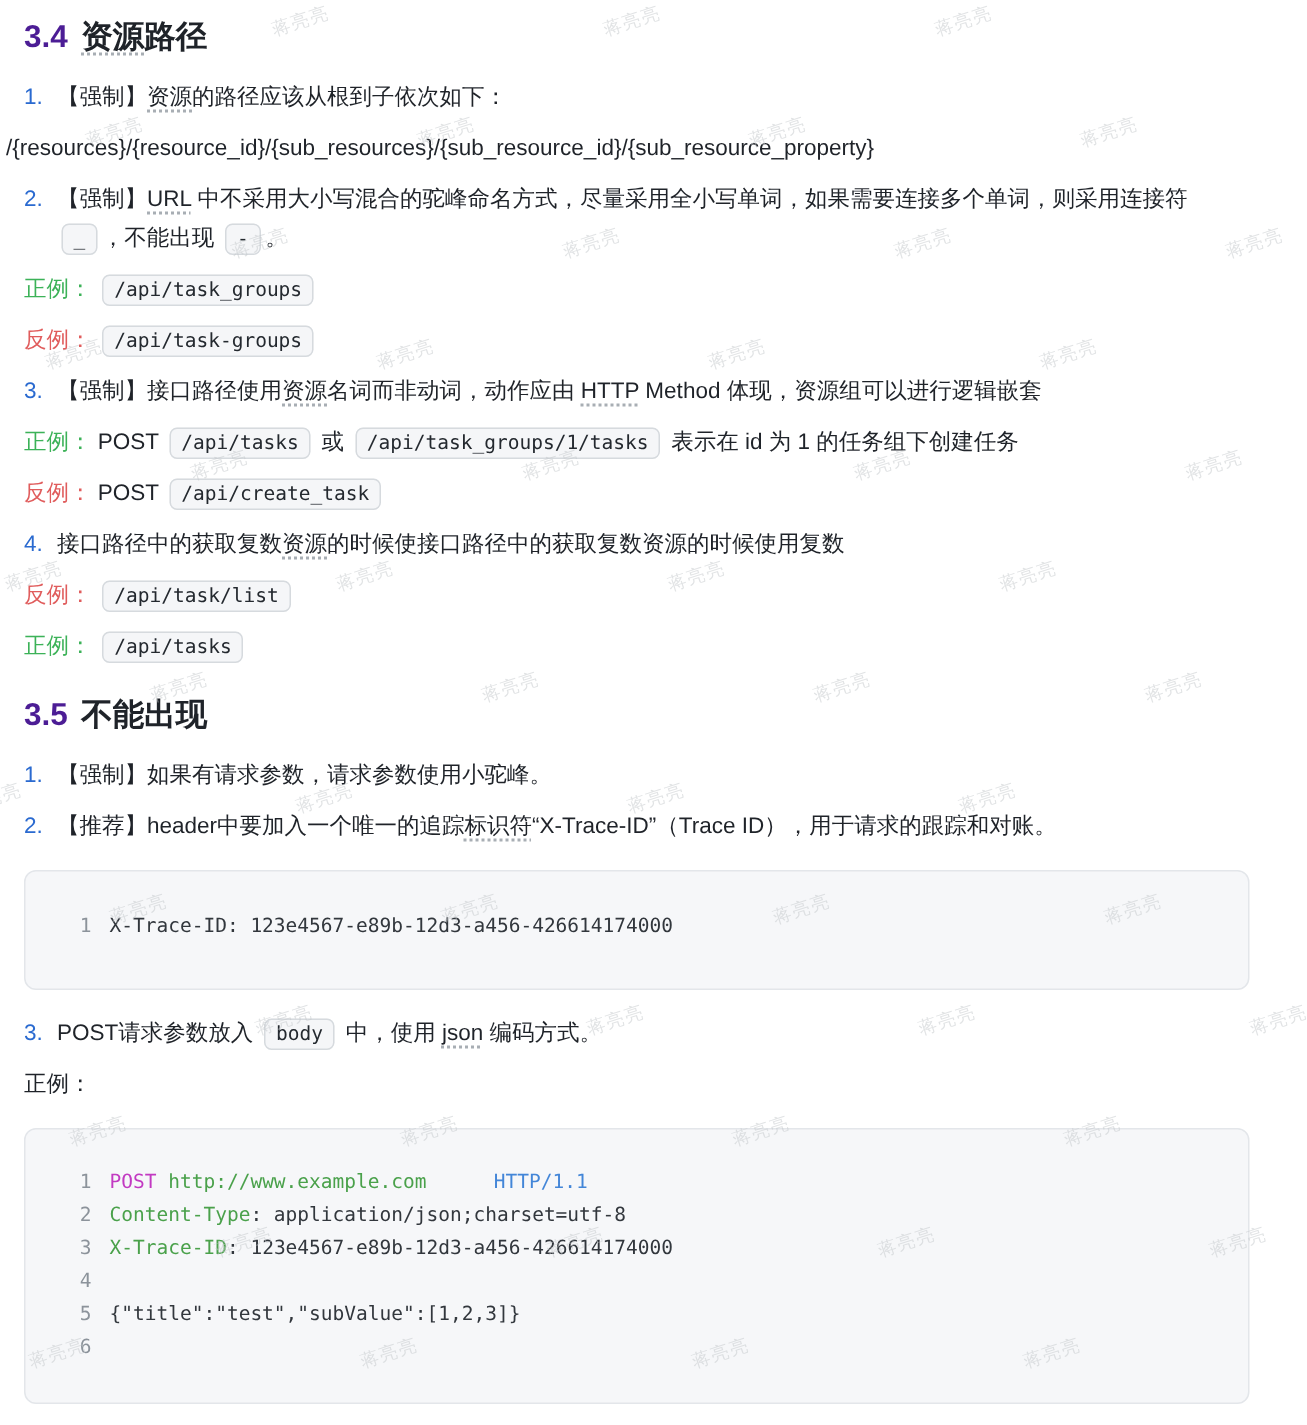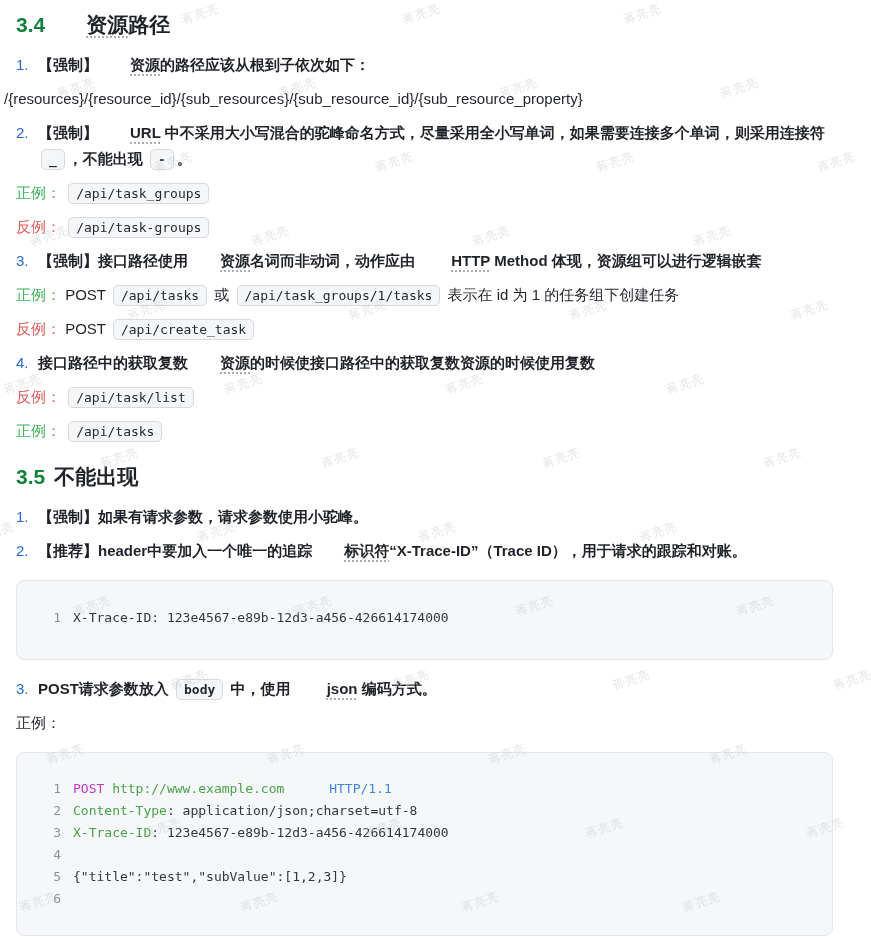--- a/index.html
+++ b/index.html
@@ -6,37 +6,36 @@
   body{
     width:871px;height:950px;overflow:hidden;position:relative;
     background:#ffffff;color:#1f2329;
     font-family:"Liberation Sans","DejaVu Sans",sans-serif;
     -webkit-font-smoothing:antialiased;
   }
   .page{position:relative;padding:12px 38px 0 16px;z-index:1;}
   
   h2.sec{font-size:21px;font-weight:700;line-height:26px;margin:0 0 14px 0;}
   h2.sec.later{margin-top:20px;}
-  .h-num{color:#15803d;margin-right:9px;}
+  .h-num{color:#4c1d95;margin-right:9px;}
   .h-title{color:#1f2329;}
   
   .li{display:flex;font-size:15px;line-height:26px;margin:8px 0;}
   .li-num{color:#2a6ad0;flex:none;width:22px;}
-  .li-body{flex:1;min-width:0;font-weight:bold;}
+  .li-body{flex:1;min-width:0;}
   
   .para{font-size:15px;line-height:26px;margin:8px 0;}
   .para.outdent{margin-left:-12px;}
   
   .green{color:#3cb258;}
   .red{color:#e05c5c;}
   .spell{
     text-decoration:underline dotted #a8aeb4;
     text-underline-offset:4px;
     text-decoration-thickness:2px;
-    margin-left:32px;
   }
   code.icode{
     font-family:"DejaVu Sans Mono","Liberation Mono",monospace;
     font-size:13px;line-height:18px;color:#24292f;
     background:#f5f6f8;border:1px solid #d6dadе;
     border:1px solid #d6dade;border-radius:5px;
     padding:2px 7px;margin:0 3px;white-space:nowrap;
   }
   
   .codeblock{

